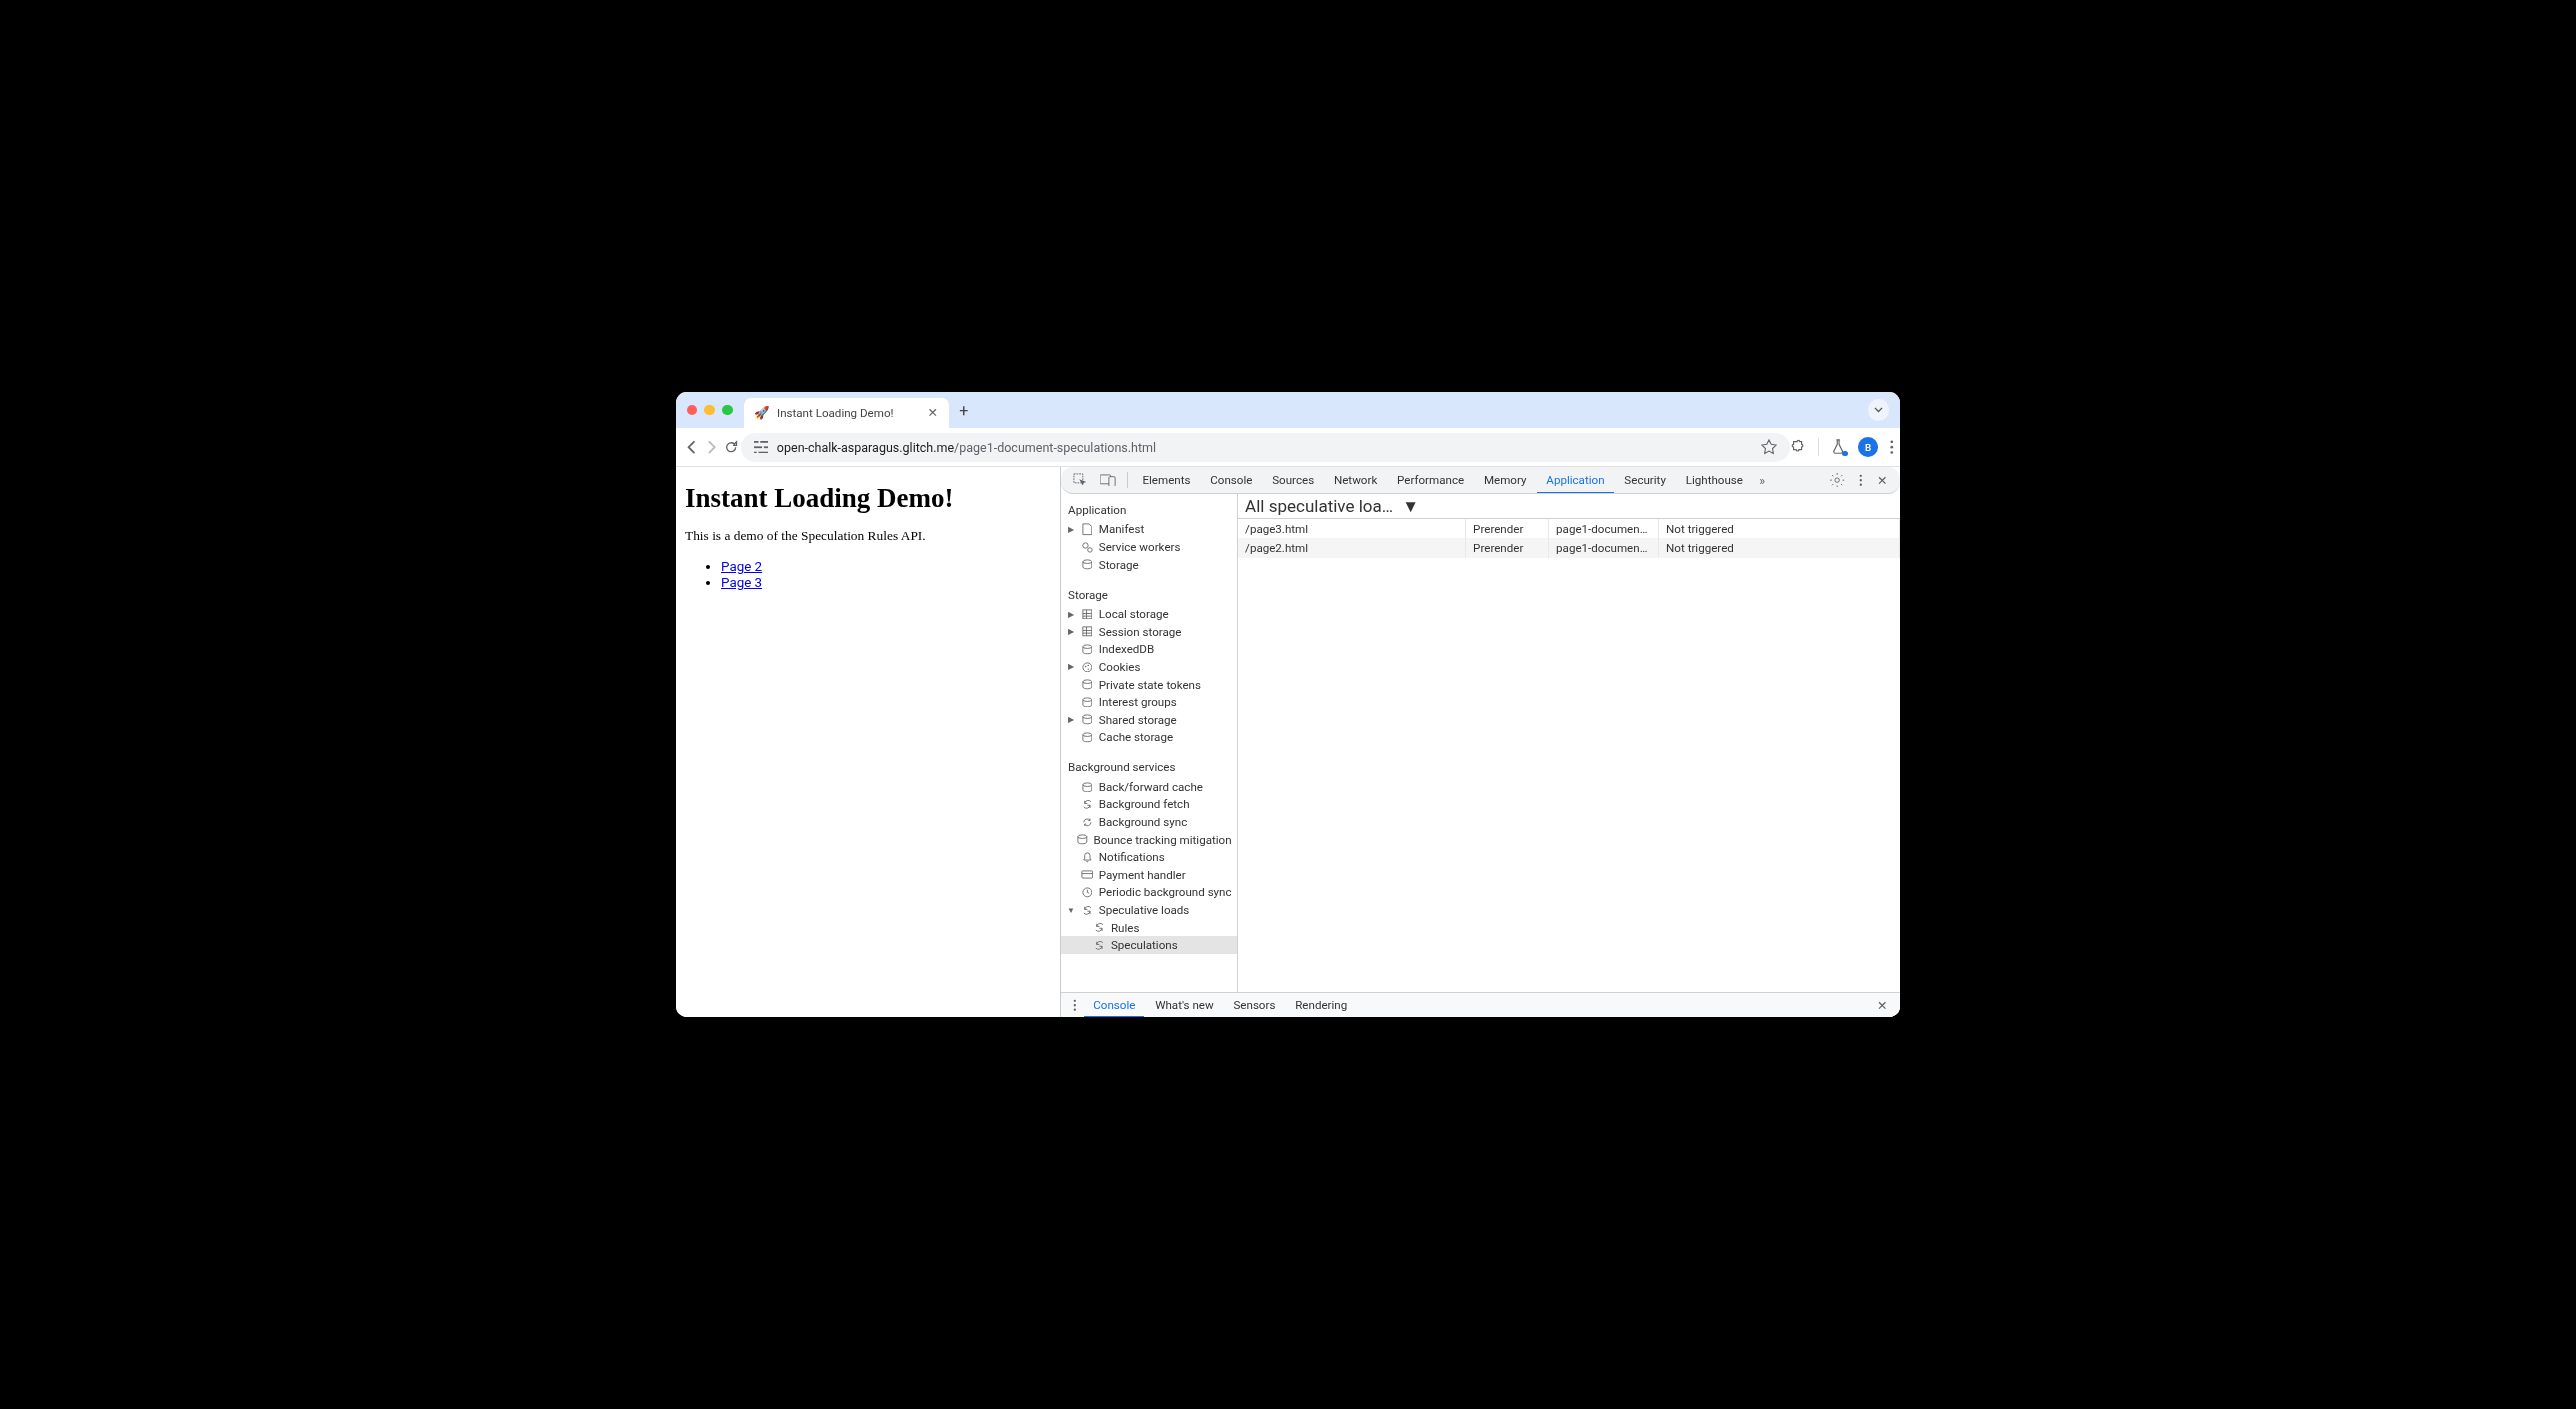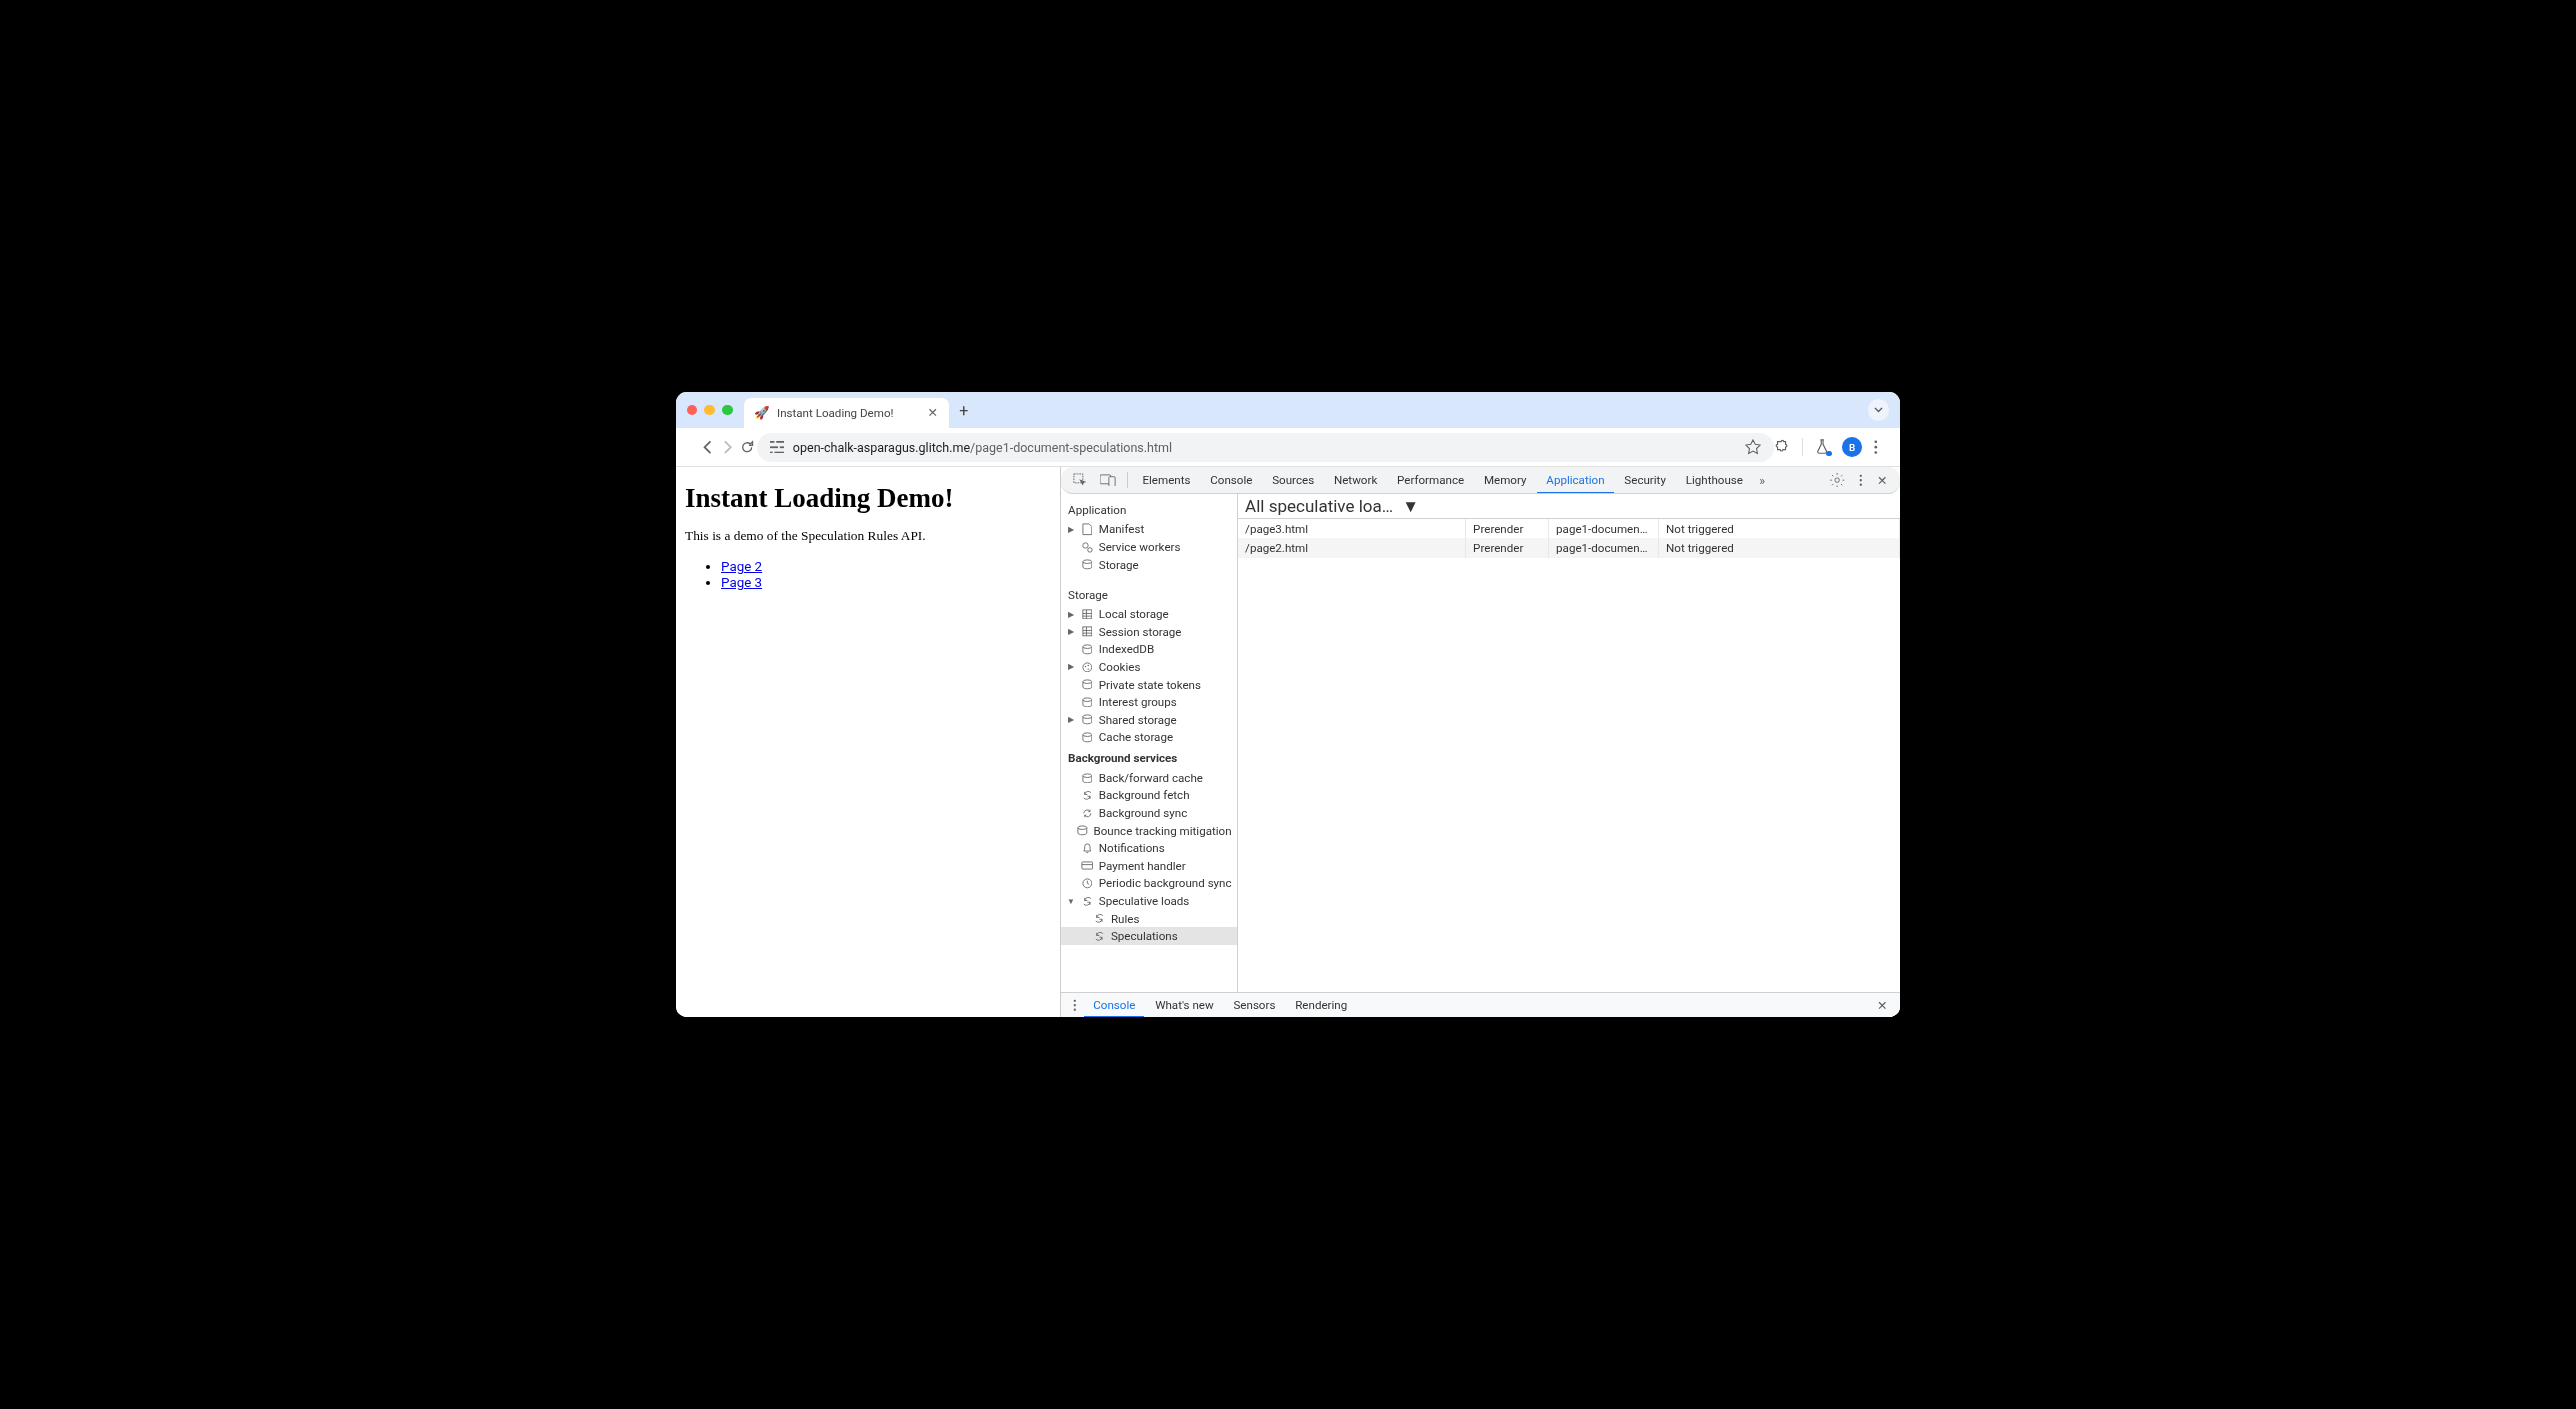--- a/index.html
+++ b/index.html
@@ -14,21 +14,21 @@
 .tl-yellow { background: #febc2e; }
 .tl-green { background: #28c840; }
 .tab { background: #fff; border-radius: 7.1px 7.1px 0 0; height: 30px; margin-top: 5.4px; display: flex; align-items: center; padding: 0 10.7px; gap: 7.1px; min-width: 205px; font-size: 11.6px; color: #444; }
 .tab-icon { font-size: 12.5px; }
 .tab-close { color: #666; font-size: 12.5px; cursor: pointer; margin-left: auto; }
 .new-tab { color: #444; font-size: 16px; margin-left: 10.7px; cursor: pointer; }
 .tab-bar-right { margin-left: auto; }
 .caret-btn { width: 21.4px; height: 21.4px; border-radius: 50%; background: #eef3fc; display: flex; align-items: center; justify-content: center; color: #444; cursor: pointer; font-size: 10.7px; }
 
 
-.address-bar { height: 39px; background: #fff; border-bottom: 0.9px solid #e0e0e0; display: flex; align-items: center; padding: 0 22px; gap: 0; }
+.address-bar { height: 39px; background: #fff; border-bottom: 0.9px solid #e0e0e0; display: flex; align-items: center; padding: 0 6px; gap: 0; }
 .nav-btn { color: #5f6368; font-size: 14.3px; cursor: pointer; display: flex; align-items: center; justify-content: center; width: 19.7px; height: 19.7px; }
 .nav-btn.disabled { color: #bbb; }
 .url-box { flex: 1; background: #f1f3f4; border-radius: 16px; height: 29px; display: flex; align-items: center; padding: 0 12.5px; gap: 9px; font-size: 12.5px; color: #202124; }
 .url-icon { color: #5f6368; font-size: 11.6px; }
 .url-text { flex: 1; white-space: nowrap; overflow: hidden; }
 .url-text .path { color: #5f6368; }
 .star-btn { color: #5f6368; margin-left: auto; }
 .toolbar-right { display: flex; align-items: center; gap: 12.5px; }
 .divider-v { width: 0.9px; height: 18px; background: #ddd; }
 .ext-icon { color: #5f6368; font-size: 14.3px; cursor: pointer; }
@@ -332,21 +332,21 @@
               <span class="disclosure"></span>
               <span class="sub-icon">
                 <svg width="10.7" height="10.7" viewBox="0 0 12 12">
                   <ellipse cx="6" cy="3" rx="5" ry="2" stroke="#666" fill="none"></ellipse>
                   <path d="M1 3v6c0 1.1 2.2 2 5 2s5-.9 5-2V3" stroke="#666" fill="none"></path>
                 </svg>
               </span>
               <span>Cache storage</span>
             </div>
 
-          <div class="dt-section-title" style="font-weight:bold;">Background services</div>
+          <div class="dt-section-title" style="margin-top:9px;">Background services</div>
           <div class="dt-item">
               <span class="disclosure"></span>
               <span class="sub-icon">
                 <svg width="10.7" height="10.7" viewBox="0 0 12 12">
                   <ellipse cx="6" cy="3" rx="5" ry="2" stroke="#666" fill="none"></ellipse>
                   <path d="M1 3v6c0 1.1 2.2 2 5 2s5-.9 5-2V3" stroke="#666" fill="none"></path>
                 </svg>
               </span>
               <span>Back/forward cache</span>
             </div>

